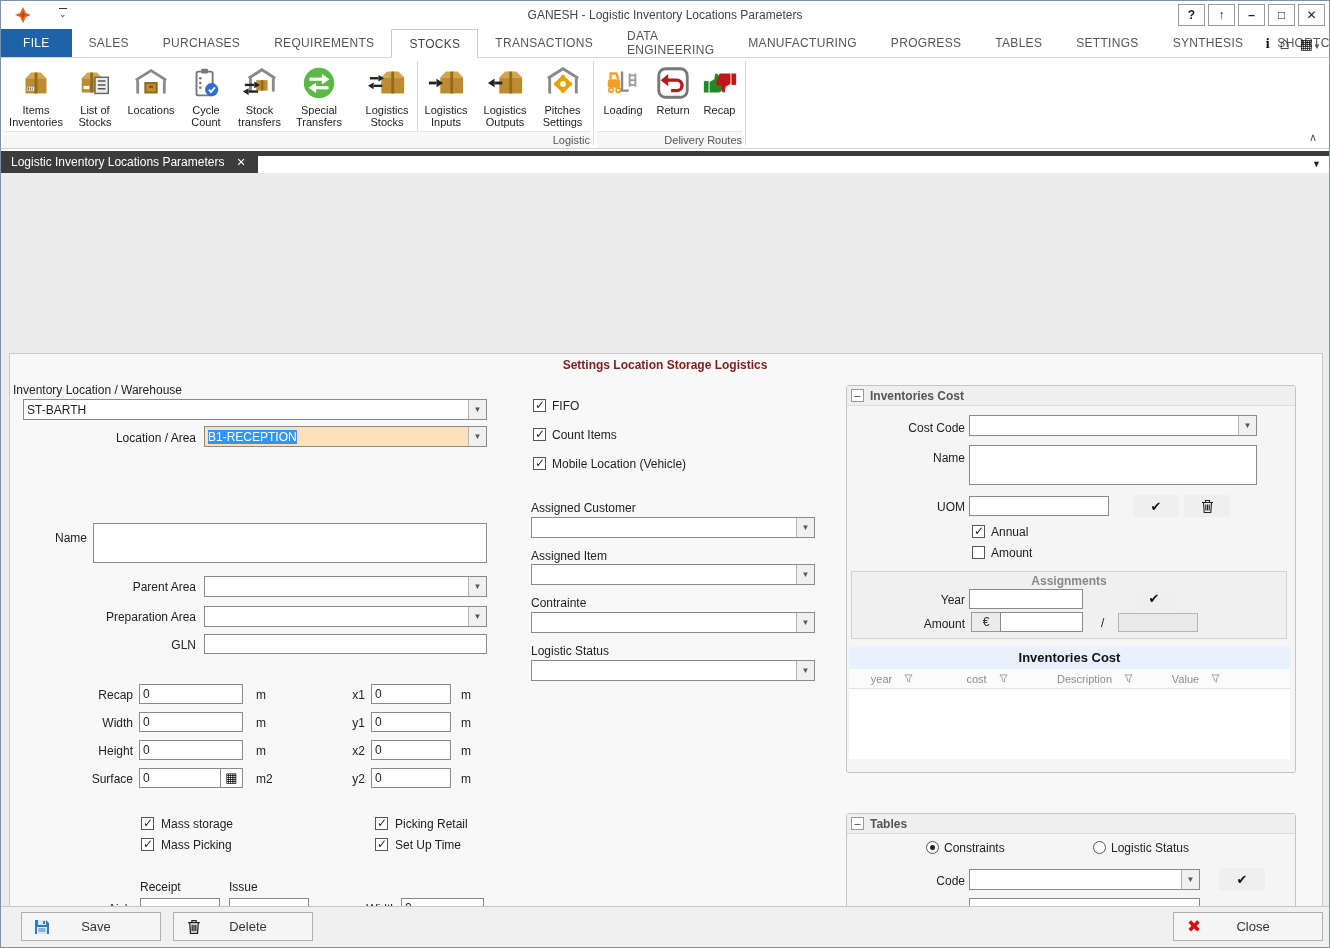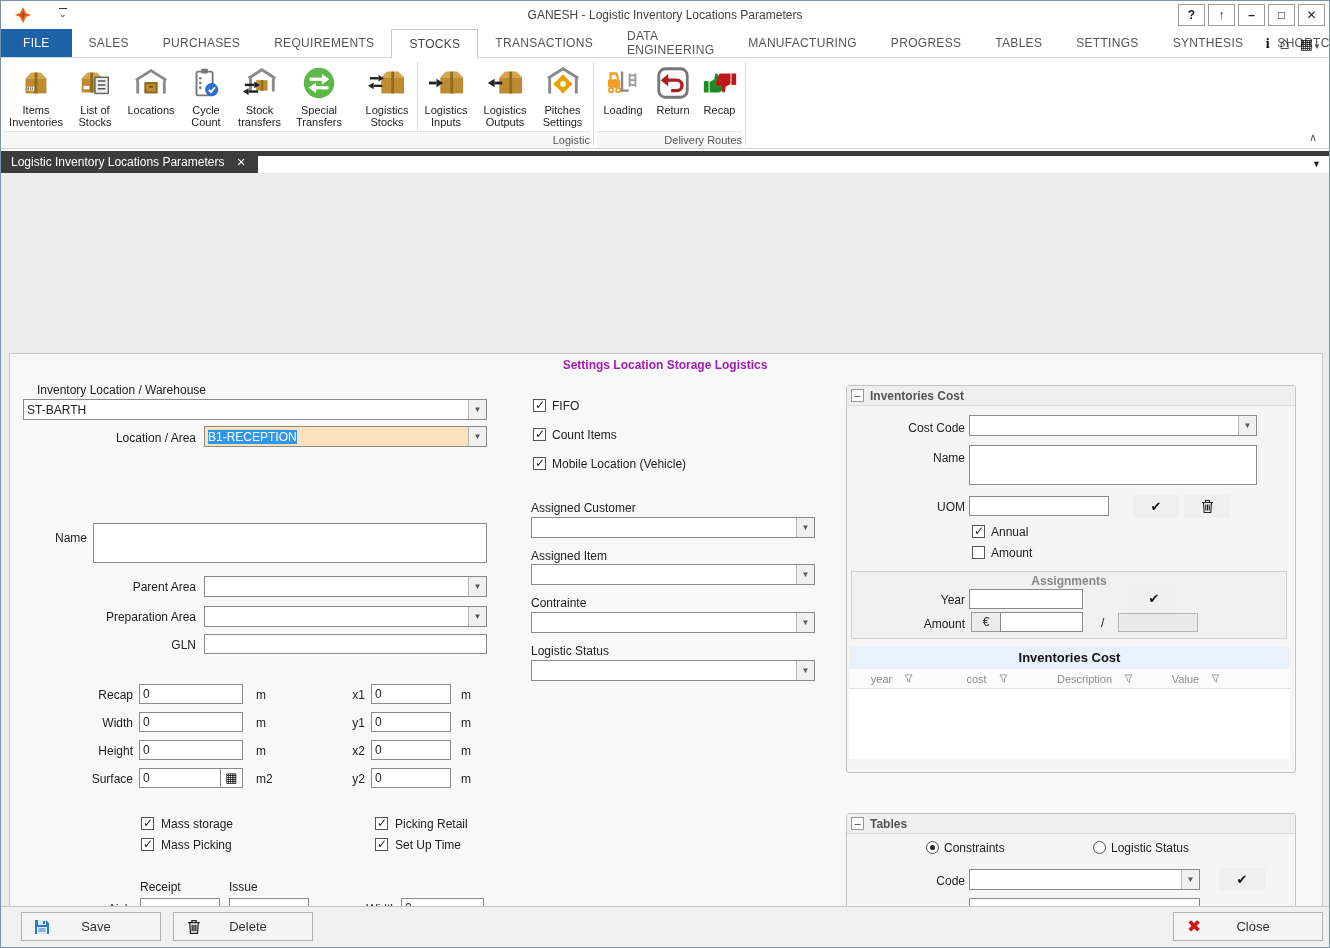--- a/index.html
+++ b/index.html
@@ -33,21 +33,21 @@
   
   .tabstrip { position:absolute; left:0; top:150px; width:100%; height:22px; background:#fff; }
   .tabstrip::before { content:""; position:absolute; left:0; top:0; width:100%; height:5px; background:#3c3c3c; }
   .doc-tab { position:absolute; left:0; top:0; height:22px; background:#3c3c3c; color:#fff; font-size:12px; display:flex; align-items:center; padding:0 12px 0 10px; gap:12px; }
   .doc-tab .x { font-size:11px; font-weight:bold; cursor:pointer; }
   .tab-list-arrow { position:absolute; right:8px; top:8px; font-size:9px; color:#222; }
 
   
   .mainbg { position:absolute; left:0; top:172px; width:100%; height:733px; background:#ececec; }
   .form-panel { position:absolute; left:8px; top:180px; width:1314px; height:722px; background:#f8f8f8; border:1px solid #c8c8c8; }
-  .form-title { position:absolute; left:0; top:185px; width:100%; text-align:center; font-size:12px; font-weight:bold; color:#a21caf; }
+  .form-title { position:absolute; left:0; top:185px; width:100%; text-align:center; font-size:12px; font-weight:bold; color:#7f1d1d; }
 
   .lbl { position:absolute; font-size:12px; color:#222; white-space:nowrap; }
   .lbl.r { text-align:right; }
 
   input.tb, .ta { border:1px solid #8a8a8a; background:#fff; font-family:inherit; font-size:12px; padding:0 3px; color:#222; }
   input.tb { height:20px; }
   .ta { resize:none; }
   input.tb:disabled { background:#e9e9e9; border-color:#b5b5b5; }
 
   .combo { position:absolute; height:21px; border:1px solid #8a8a8a; background:#fff; display:flex; align-items:center; }
@@ -326,21 +326,21 @@
       <span>Logistic Inventory Locations Parameters</span>
       <span class="x">✕</span>
     </div>
     <span class="tab-list-arrow">▼</span>
   </div>
 
   <div class="mainbg">
     <div class="form-panel"></div>
     <div class="form-title">Settings Location Storage Logistics</div>
 
-    <div class="lbl" style="left:36px;top:210px">Inventory Location / Warehouse</div>
+    <div class="lbl" style="left:12px;top:210px">Inventory Location / Warehouse</div>
     <div class="combo" style="left:22px;top:226px;width:464px">
       <span class="cval">ST-BARTH</span>
         <span class="cbtn">▼</span>
     </div>
 
     <div class="lbl r" style="left:90px;top:258px;width:105px">Location / Area</div>
     <div class="combo hl" style="left:203px;top:253px;width:283px">
       <span class="cval"><span class="sel">B1-RECEPTION</span></span>
         <span class="cbtn">▼</span>
     </div>

